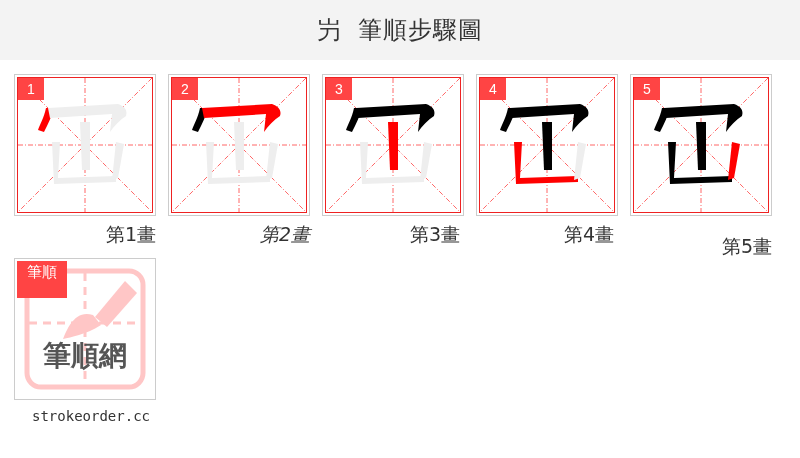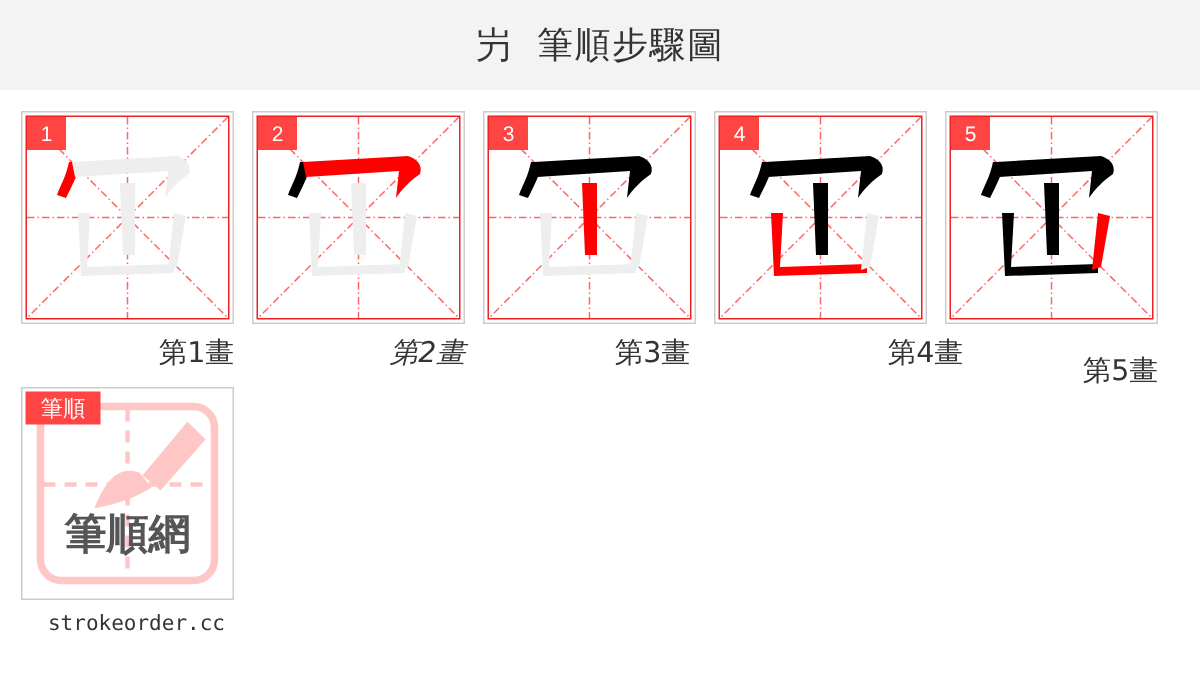--- a/index.html
+++ b/index.html
@@ -6,21 +6,21 @@
   body{width:800px;height:458px;background:#fff;font-family:"DejaVu Sans",sans-serif;position:relative;overflow:hidden;}
   .header{position:absolute;left:0;top:0;width:800px;height:60px;background:#f3f3f3;}
   .title{position:absolute;left:0;top:0;width:800px;height:60px;line-height:60px;text-align:center;font-size:24px;color:#333;letter-spacing:1px;}
   .title .char{margin-right:16px;}
   .card{position:absolute;width:140px;height:140px;border:1px solid #ccc;background:#fff;}
   .card .inner{position:absolute;left:2px;top:2px;width:134px;height:134px;border:1px solid #e22;}
   .card svg{position:absolute;left:0;top:0;}
   .badge{position:absolute;left:0;top:0;width:26px;height:22px;background:#f44;color:#fff;font-size:14px;line-height:22px;text-align:center;font-family:"Liberation Sans",sans-serif;}
   .caption{position:absolute;width:142px;text-align:right;font-size:19px;color:#333;}
   .logo-card{position:absolute;left:14px;top:258px;width:140px;height:140px;border:1px solid #ccc;background:#fff;}
-  .logo-badge{position:absolute;left:2px;top:2px;width:50px;height:22px;background:#f44;color:#fff;font-size:15px;line-height:22px;text-align:center;}
+  .logo-badge{position:absolute;left:2px;top:2px;width:50px;height:37px;background:#f44;color:#fff;font-size:15px;line-height:22px;text-align:center;}
   .site{position:absolute;left:14px;top:408px;width:142px;font-family:"DejaVu Sans Mono",monospace;font-size:14px;color:#333;text-align:center;padding-left:6px;}
 </style>
 </head>
 <body>
 
 <div class="header"></div>
 <div class="title">
   <span class="char">屶</span><span>筆順步驟圖</span>
 </div>
 
@@ -85,21 +85,21 @@
           <line x1="134" y1="0" x2="0" y2="134" stroke="#f66" stroke-width="1" stroke-dasharray="5,2,1,2"></line>
           <path fill="#000" d="M28 30 C26 40 22 46 20 52 L26 54 C30 46 34 38 36 30 Z"></path>
           <path fill="#000" d="M30 30 L100 26 C106 28 110 32 108 38 C102 42 96 48 92 54 L94 36 L32 40 Z"></path>
           <path fill="#000" d="M62 44 L72 44 L72 92 L64 92 Z"></path>
           <path fill="#f00" d="M34 64 L42 64 L40 100 L98 98 L98 104 L36 106 Z"></path>
           <path fill="#eee" d="M98 64 L106 66 L100 100 L94 102 Z"></path>
         </svg>
         <div class="badge">4</div>
       </div>
     </div>
-    <div class="caption" style="left: 500px; top: 222px;">第4畫</div>
+    <div class="caption" style="left: 472px; top: 222px;">第4畫</div>
     <div class="card" style="left: 630px; top: 74px;">
       <div class="inner">
         <svg width="134" height="134" viewBox="0 0 134 134">
           <line x1="0" y1="67" x2="134" y2="67" stroke="#f66" stroke-width="1" stroke-dasharray="5,2,1,2"></line>
           <line x1="67" y1="0" x2="67" y2="134" stroke="#f66" stroke-width="1" stroke-dasharray="5,2,1,2"></line>
           <line x1="0" y1="0" x2="134" y2="134" stroke="#f66" stroke-width="1" stroke-dasharray="5,2,1,2"></line>
           <line x1="134" y1="0" x2="0" y2="134" stroke="#f66" stroke-width="1" stroke-dasharray="5,2,1,2"></line>
           <path fill="#000" d="M28 30 C26 40 22 46 20 52 L26 54 C30 46 34 38 36 30 Z"></path>
           <path fill="#000" d="M30 30 L100 26 C106 28 110 32 108 38 C102 42 96 48 92 54 L94 36 L32 40 Z"></path>
           <path fill="#000" d="M62 44 L72 44 L72 92 L64 92 Z"></path>

